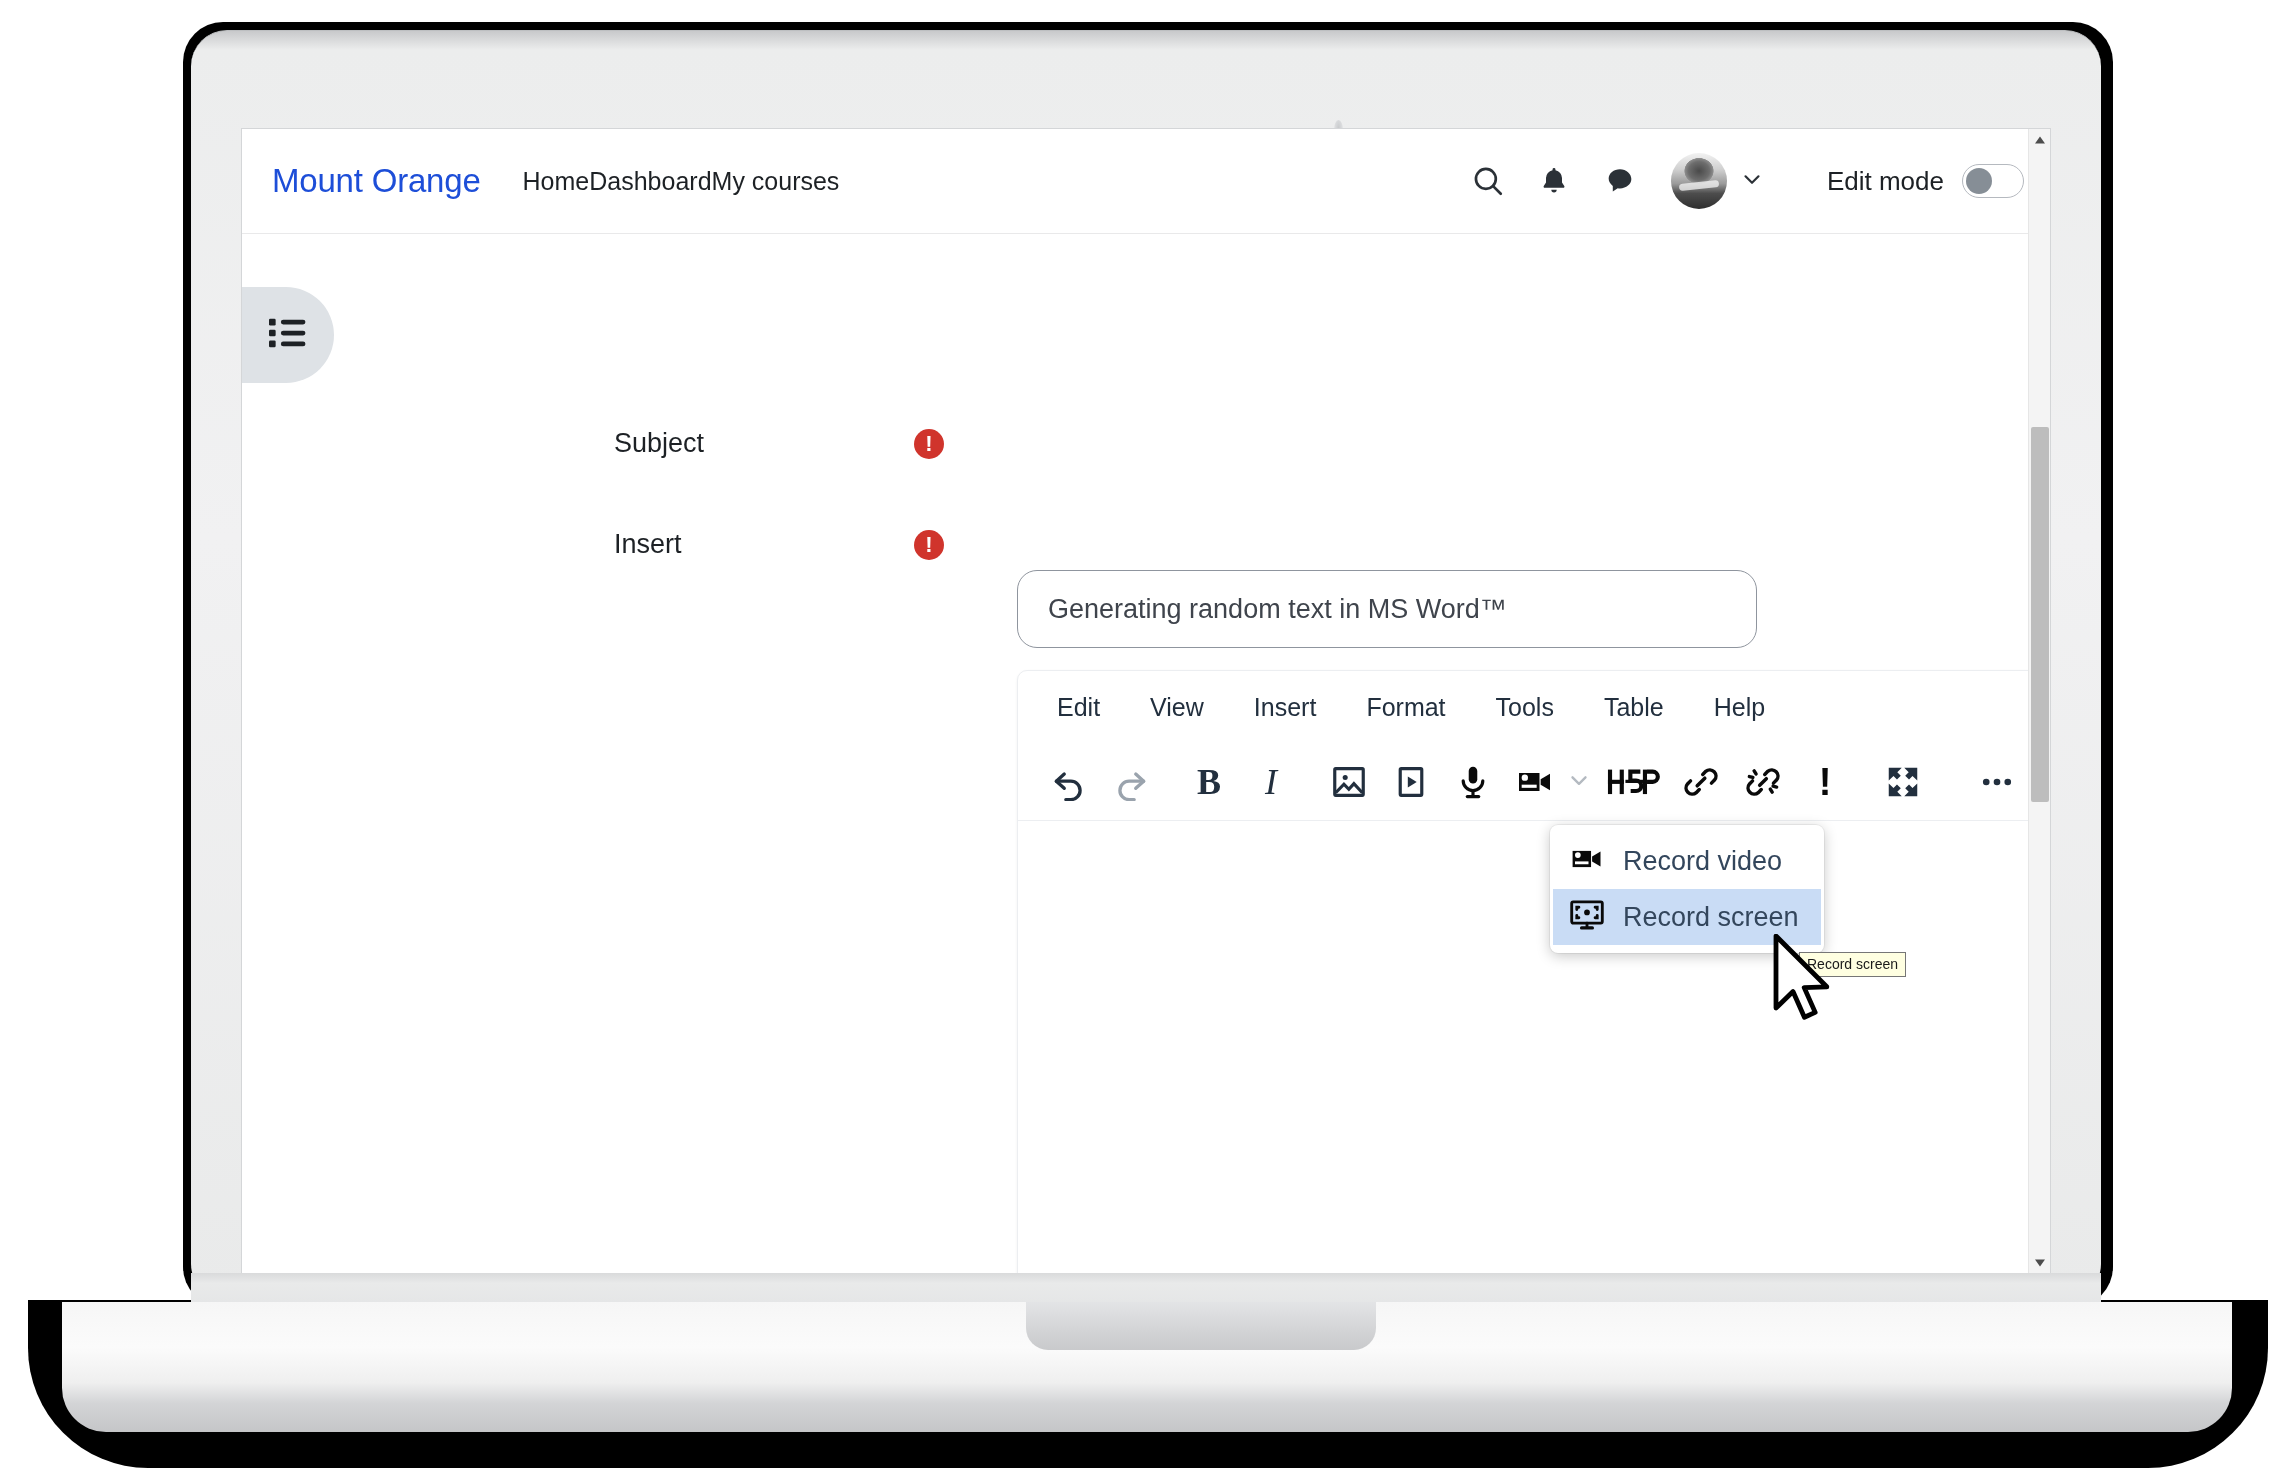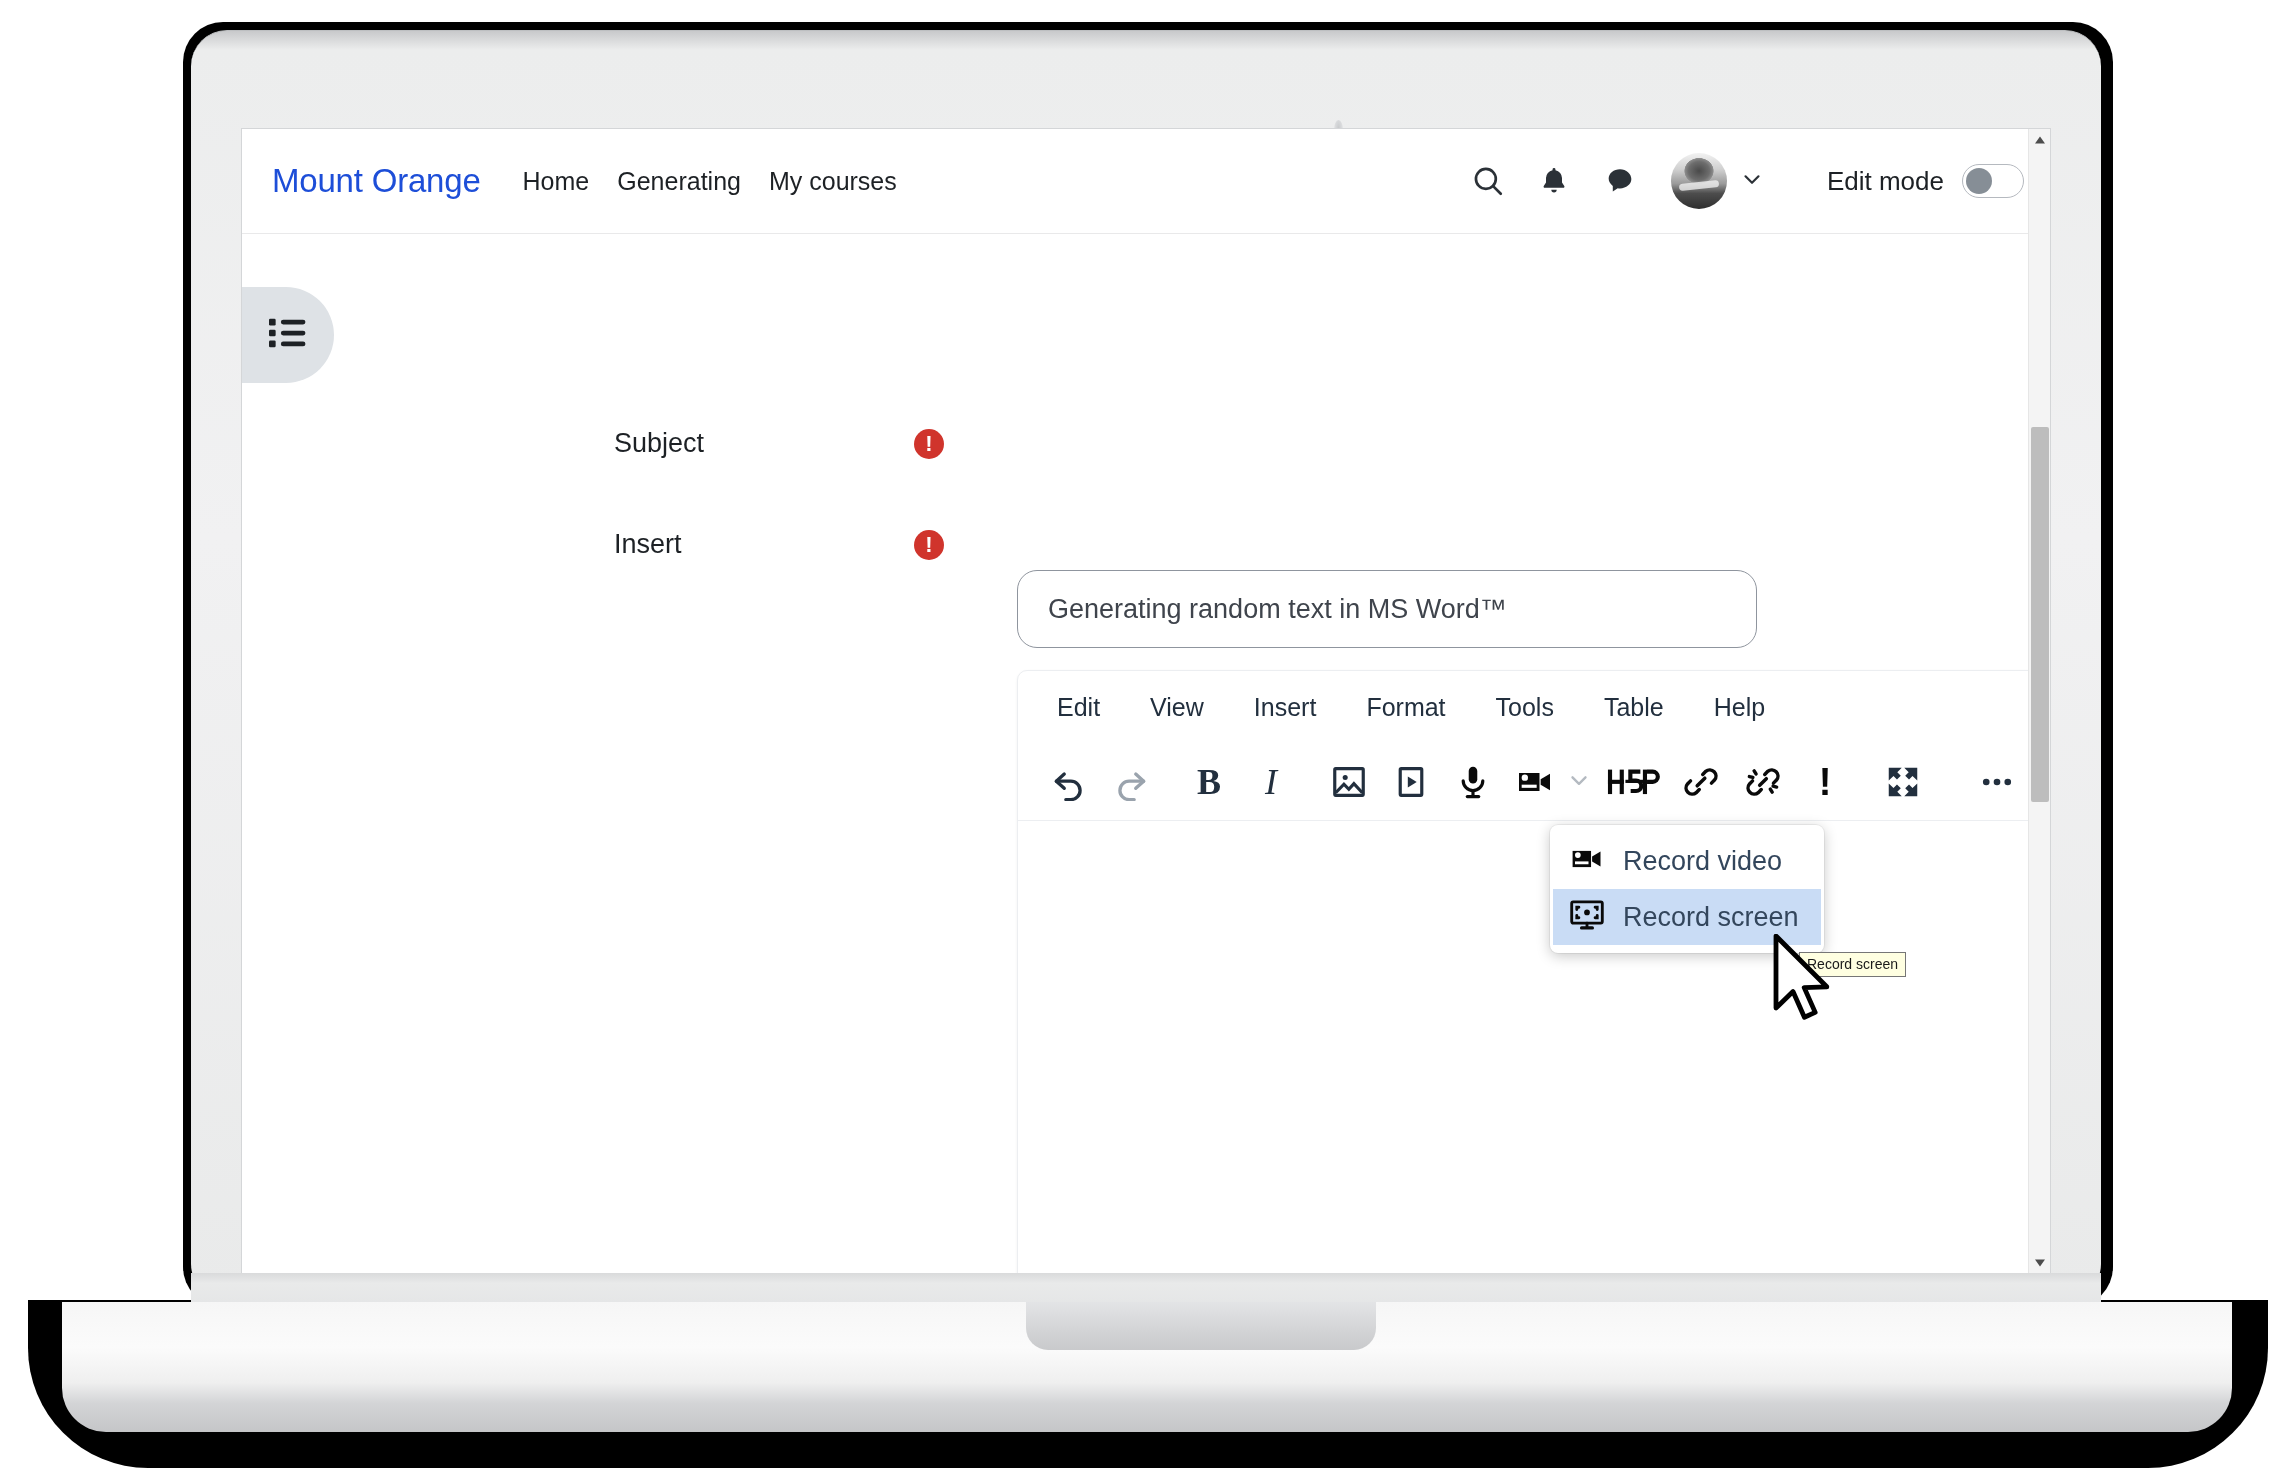--- a/index.html
+++ b/index.html
@@ -81,21 +81,21 @@
     background: #ffffff;
     border-bottom: 1px solid #e9e9ea;
     display: flex; align-items: center;
   }
   #site-name {
     margin-left: 30px;
     font-size: 33px; color: #1d4ed8; letter-spacing: -0.2px;
     white-space: nowrap;
   }
   #primary-nav {
-    display: flex; align-items: center; gap: 28px;
+    display: flex; align-items: center; 
     margin-left: 42px;
   }
   .nav-link {
     font-size: 25px; color: #1d2125; white-space: nowrap; cursor: pointer;
   }
   #nav-right {
     margin-left: auto; display: flex; align-items: center; gap: 0px;
     padding-right: 28px;
   }
   .nav-icon-btn {
@@ -272,21 +272,21 @@
   <div id="laptop-base-notch"></div>
 
   <div id="laptop-screen">
     <div id="moodle-page">
 
       <div id="navbar">
         <div id="site-name">Mount Orange</div>
 
         <nav id="primary-nav">
           <span class="nav-link">Home</span>
-          <span class="nav-link">Generating</span>
+          <span class="nav-link">Dashboard</span>
           <span class="nav-link">My courses</span>
         </nav>
 
         <div id="nav-right">
 
           <div class="nav-icon-btn">
             <svg width="34" height="34" viewBox="0 0 24 24" fill="none" stroke="#2b3137" stroke-width="1.9" stroke-linecap="round">
               <circle cx="10.5" cy="10.5" r="7"></circle>
                 <line x1="15.6" y1="15.6" x2="21" y2="21"></line>
             </svg>

